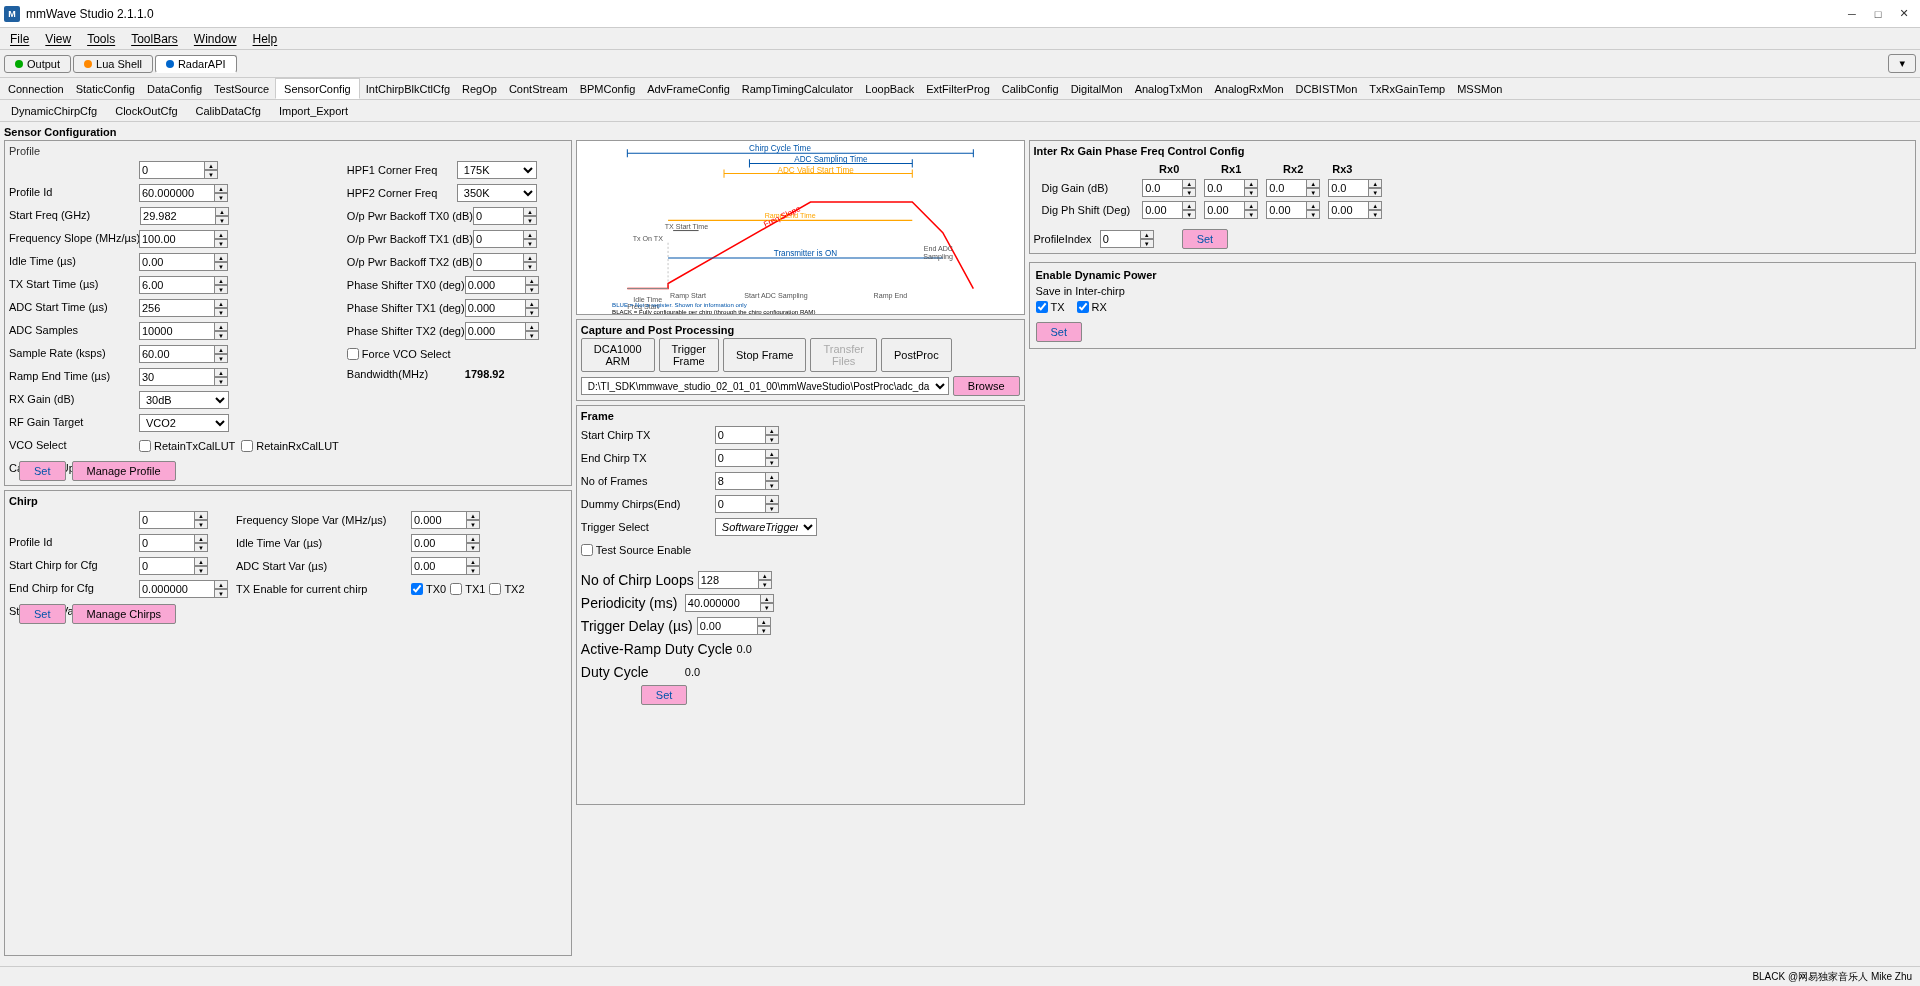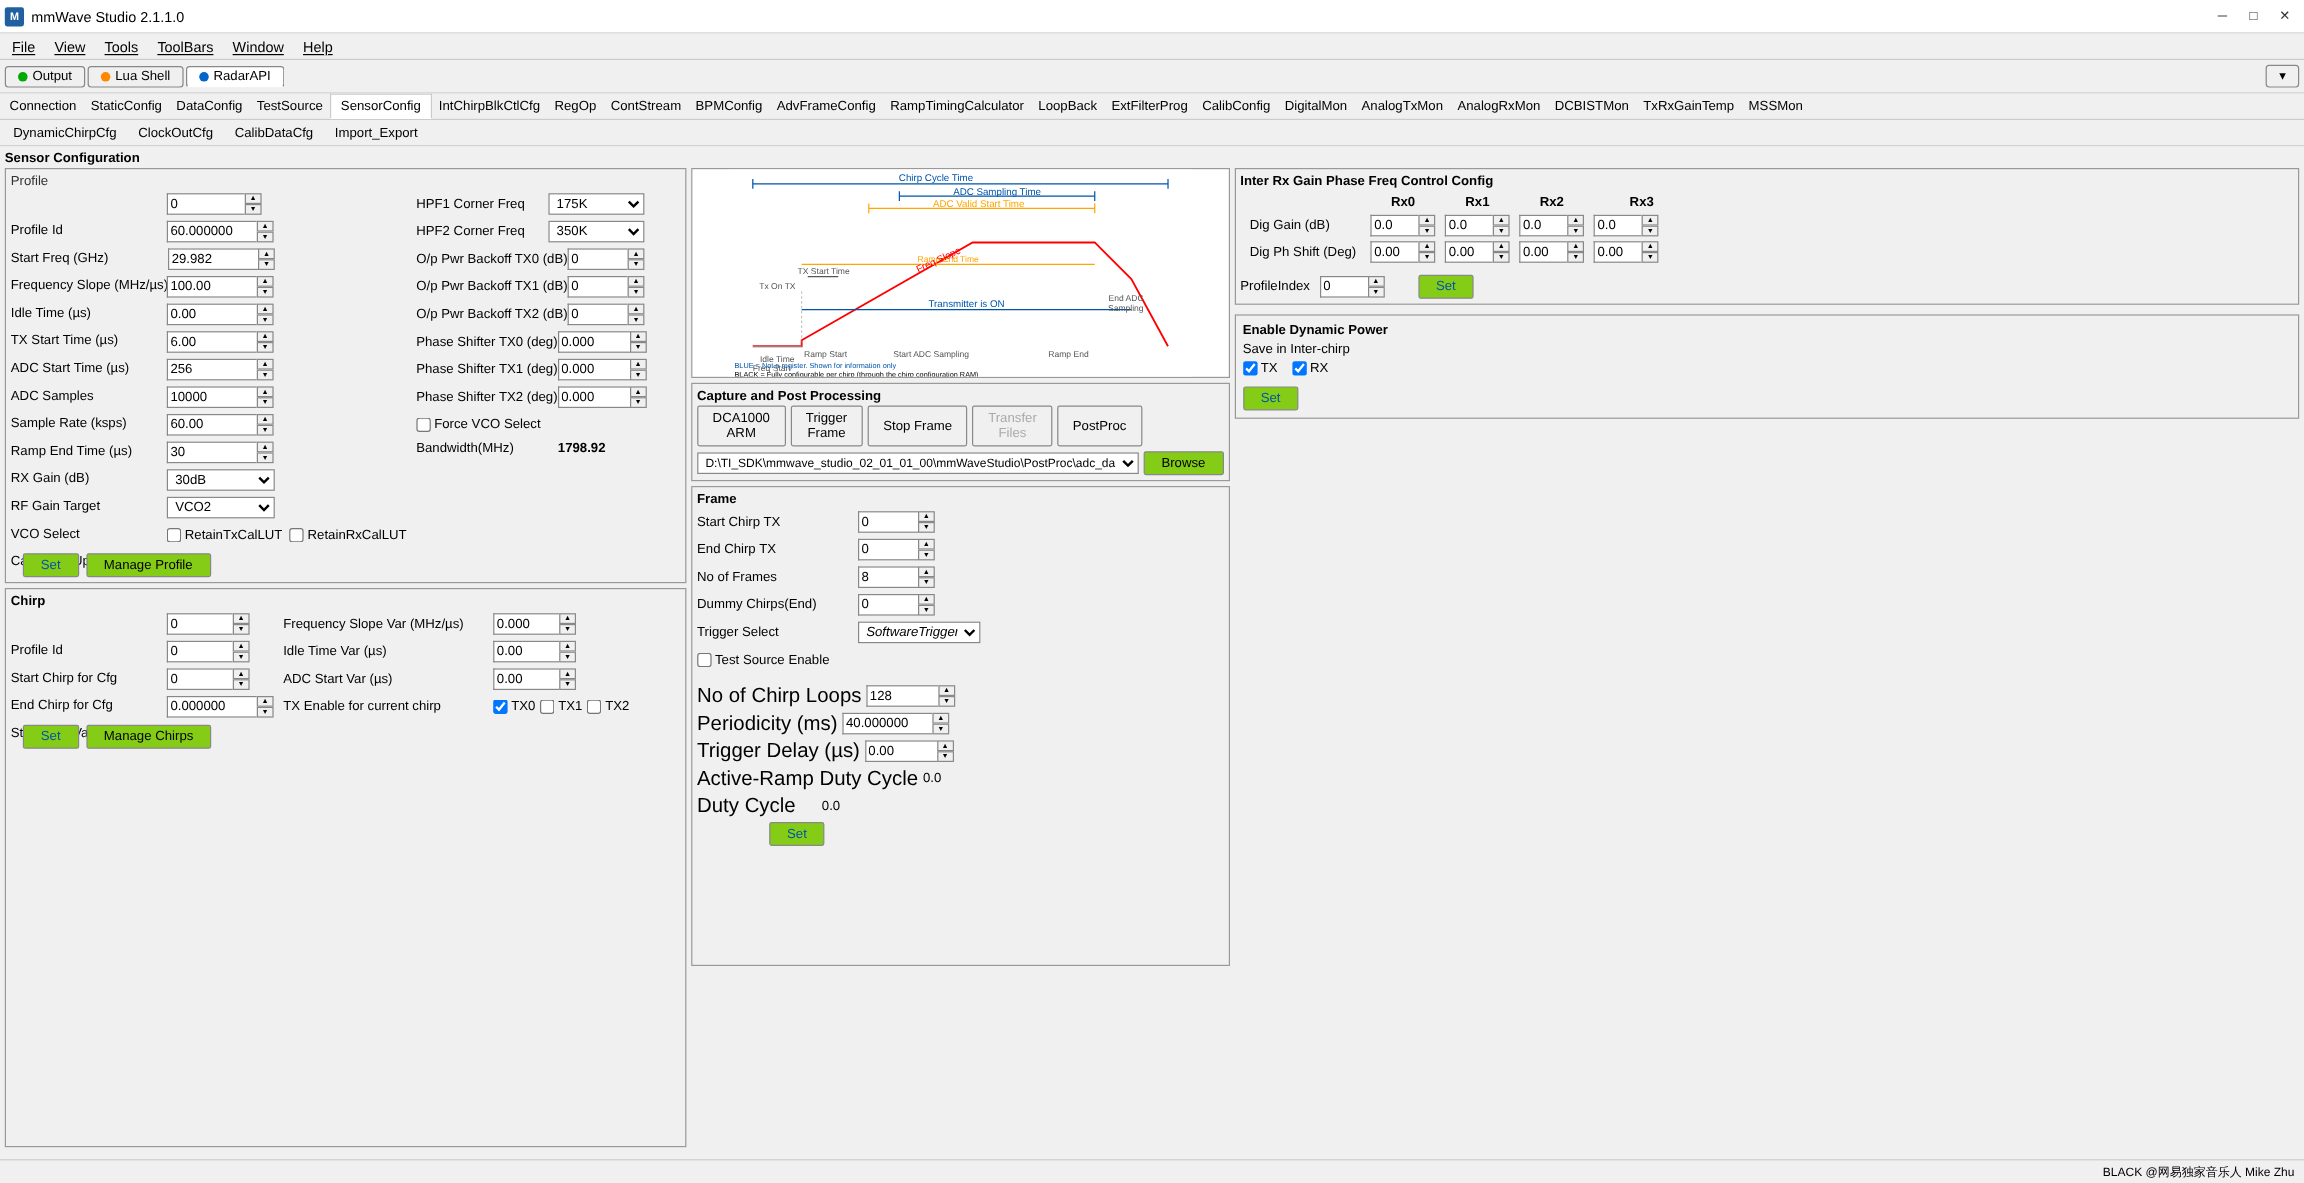--- a/index.html
+++ b/index.html
@@ -50,21 +50,21 @@
     
     .profile-section { background: #f0f0f0; border: 1px solid #999; padding: 4px; }
     .form-row { display: flex; align-items: center; height: 22px; }
     .form-label { font-size: 11px; min-width: 130px; color: #000; white-space: nowrap; margin-top: 44px; }
     .form-label-sm { font-size: 11px; min-width: 110px; color: #000; white-space: nowrap; }
     .form-select { height: 18px; border: 1px solid #888; background: white; font-size: 11px; padding: 0 2px; }
     .number-input { display: flex; }
     .number-input input { width: 65px; height: 18px; border: 1px solid #888; border-right: none; background: white; padding: 0 2px; font-size: 11px; }
     .number-input .spinners { display: flex; flex-direction: column; }
     .number-input .spinners button { width: 14px; height: 9px; border: 1px solid #888; background: #f0f0f0; cursor: pointer; font-size: 6px; padding: 0; display: flex; align-items: center; justify-content: center; line-height: 1; }
-    .btn { padding: 3px 14px; border: 1px solid #888; background: #84cc16; cursor: pointer; font-size: 11px; border-radius: 2px; }
+    .btn { padding: 3px 14px; border: 1px solid #888; background: #f9a8d4; cursor: pointer; font-size: 11px; border-radius: 2px; }
     .btn-blue { color: #0055aa; }
 
     
     .diagram-area { border: 1px solid #999; background: white; height: 175px; position: relative; overflow: hidden; }
 
     
     .gain-section { border: 1px solid #999; padding: 4px; background: #f0f0f0; }
     .chirp-section { border: 1px solid #999; padding: 4px; background: #f0f0f0; flex: 0 0 466px; }
     .frame-section { border: 1px solid #999; padding: 4px; background: #f0f0f0; flex: 0 0 400px; }
 
@@ -85,21 +85,21 @@
     .status-bar { background: #f0f0f0; border-top: 1px solid #ccc; height: 20px; display: flex; align-items: center; padding: 0 8px; font-size: 10px; justify-content: flex-end; }
     
     .bandwidth-row { display: flex; align-items: center; gap: 8px; padding: 2px 0; }
     .bandwidth-label { font-size: 11px; min-width: 110px; }
     .bandwidth-val { font-weight: bold; font-size: 11px; }
     
     select { font-size: 11px; }
     input[type=checkbox] { width: 12px; height: 12px; }
     .frame-row { display: flex; align-items: center; height: 22px; gap: 4px; }
     .frame-label { font-size: 11px; min-width: 130px; white-space: nowrap; }
-    .frame-label-sm { font-size: 17px; min-width: 100px; white-space: nowrap; }
+    .frame-label-sm { font-size: 14px; min-width: 100px; white-space: nowrap; }
   </style>
 </head>
 <body>
 
 <div class="title-bar">
   <div class="title-bar-left">
     <div class="title-bar-icon">M</div>
     <span class="title-bar-title">mmWave Studio 2.1.1.0</span>
   </div>
   <div class="title-bar-controls">
@@ -716,21 +716,21 @@
       <div class="gain-section">
         <div class="section-header">Inter Rx Gain Phase Freq Control Config</div>
 
         <table style="border-collapse:collapse; font-size:11px; margin-top:4px;">
           <tbody>
               <tr>
             <td style="padding:2px 8px;"></td>
             <td style="padding:2px 8px; text-align:center; font-weight:bold;">Rx0</td>
             <td style="padding:2px 8px; text-align:center; font-weight:bold;">Rx1</td>
             <td style="padding:2px 8px; text-align:center; font-weight:bold;">Rx2</td>
-            <td style="padding:2px 8px; text-align:right; font-weight:bold;">Rx3</td>
+            <td style="padding:2px 8px; text-align:left; font-weight:bold;">Rx3</td>
           </tr>
           <tr>
             <td style="padding:2px 8px; white-space:nowrap;">Dig Gain (dB)</td>
             <td style="padding:2px 4px;">
               <div class="number-input">
                 <input type="text" value="0.0" style="width: 40px;">
                 <div class="spinners">
                   <button>▲</button>
                   <button>▼</button>
                 </div>

